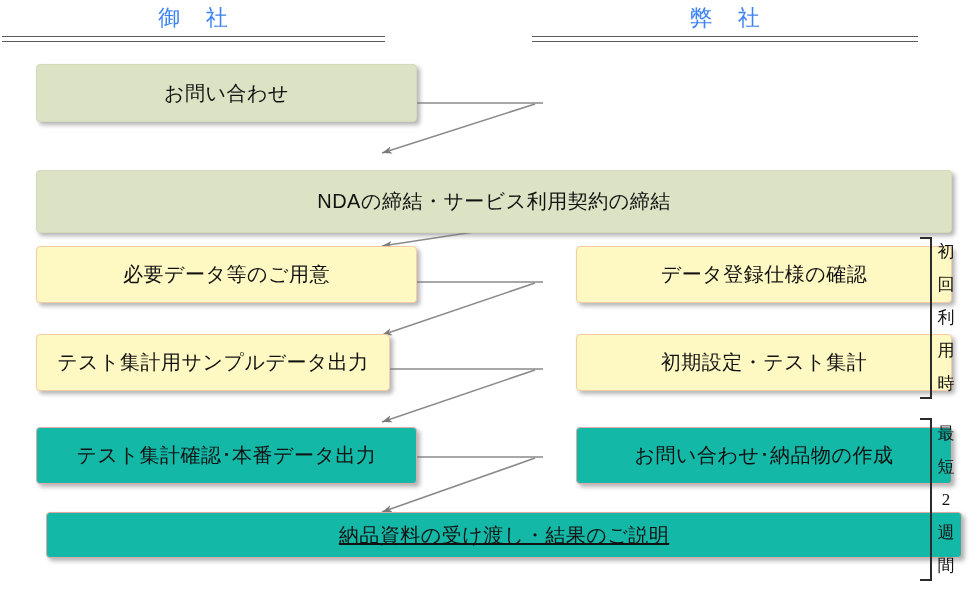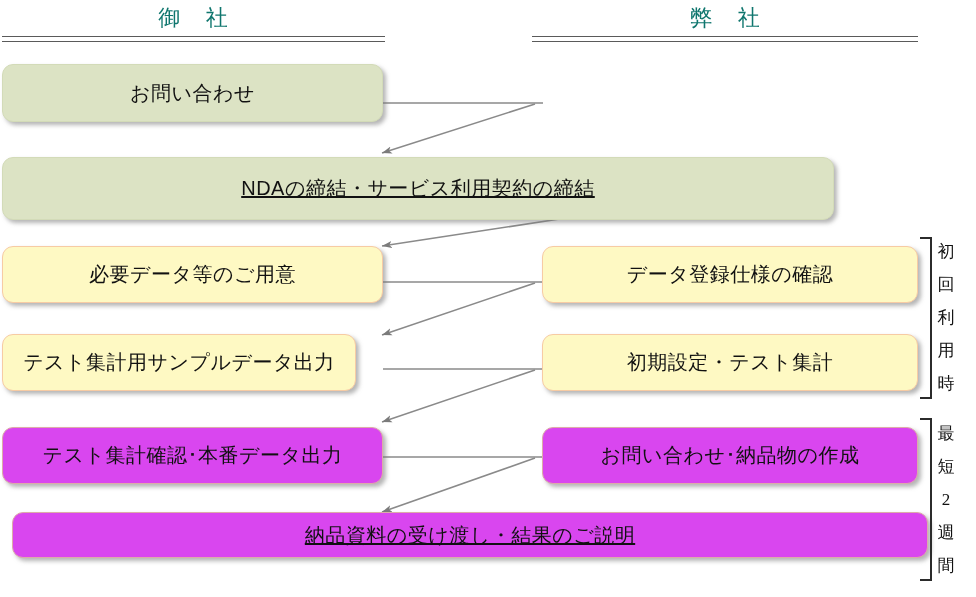--- a/index.html
+++ b/index.html
@@ -16,53 +16,54 @@
     height: 597px;
     overflow: hidden;
     background: #ffffff;
   }
 
   
   .col-header {
     position: absolute;
     text-align: center;
     font-size: 22px;
-    color: #0f766e;
+    color: #3b82f6;
     letter-spacing: 10px;
     text-indent: 10px;
     line-height: 30px;
     white-space: nowrap;
     font-family: "Liberation Serif", "DejaVu Serif", serif;
   }
   .col-rule {
     position: absolute;
     height: 4px;
     border-top: 1px solid #5a5a5a;
     border-bottom: 1px solid #5a5a5a;
     background: #ffffff;
   }
 
   
   .node {
     position: absolute;
-    border-radius: 11px;
+    border-radius: 4px;
     display: flex;
     align-items: center;
     justify-content: center;
     box-sizing: border-box;
     font-size: 20px;
     color: #111111;
     text-align: center;
     box-shadow: 3px 3px 4px rgba(120,120,120,0.55);
     white-space: nowrap;
     letter-spacing: 0.5px;
+    margin-left: 34px;
   }
   .node.green  { background: #dce3c4; border: 1px solid #d3dbb8; }
   .node.orange { background: #fef9c3; border: 1px solid #f7cba4; }
-  .node.pink   { background: #d946ef; border: 1px solid #ddaaa9; }
+  .node.pink   { background: #14b8a6; border: 1px solid #ddaaa9; }
 
   
   #links {
     position: absolute;
     left: 0;
     top: 0;
     width: 976px;
     height: 597px;
     pointer-events: none;
   }
@@ -124,21 +125,21 @@
 
       <path d="M383,457 L543,457"></path>
 
       <path d="M535,458 L382,512" marker-end="url(#ah)"></path>
     </g>
   </svg>
 
   <div class="node green" style="left:2px; top:64px; width:381px; height:58px;">お問い合わせ</div>
 
 
-  <div class="node green" style="left:2px; top:157px; width:832px; height:63px;text-decoration:underline;">NDAの締結・サービス利用契約の締結</div>
+  <div class="node green" style="left:2px; top:170px; width:916px; height:63px;">NDAの締結・サービス利用契約の締結</div>
 
   <div class="node orange" style="left:2px; top:246px; width:381px; height:57px;">必要データ等のご用意</div>
 
   <div class="node orange" style="left:542px; top:246px; width:376px; height:57px;">データ登録仕様の確認</div>
 
   <div class="node orange" style="left:2px; top:334px; width:354px; height:57px;">テスト集計用サンプルデータ出力</div>
 
   <div class="node orange" style="left:542px; top:334px; width:376px; height:57px;">初期設定・テスト集計</div>
 
   <div class="node pink" style="left:2px; top:427px; width:381px; height:57px;">テスト集計確認･本番データ出力</div>

